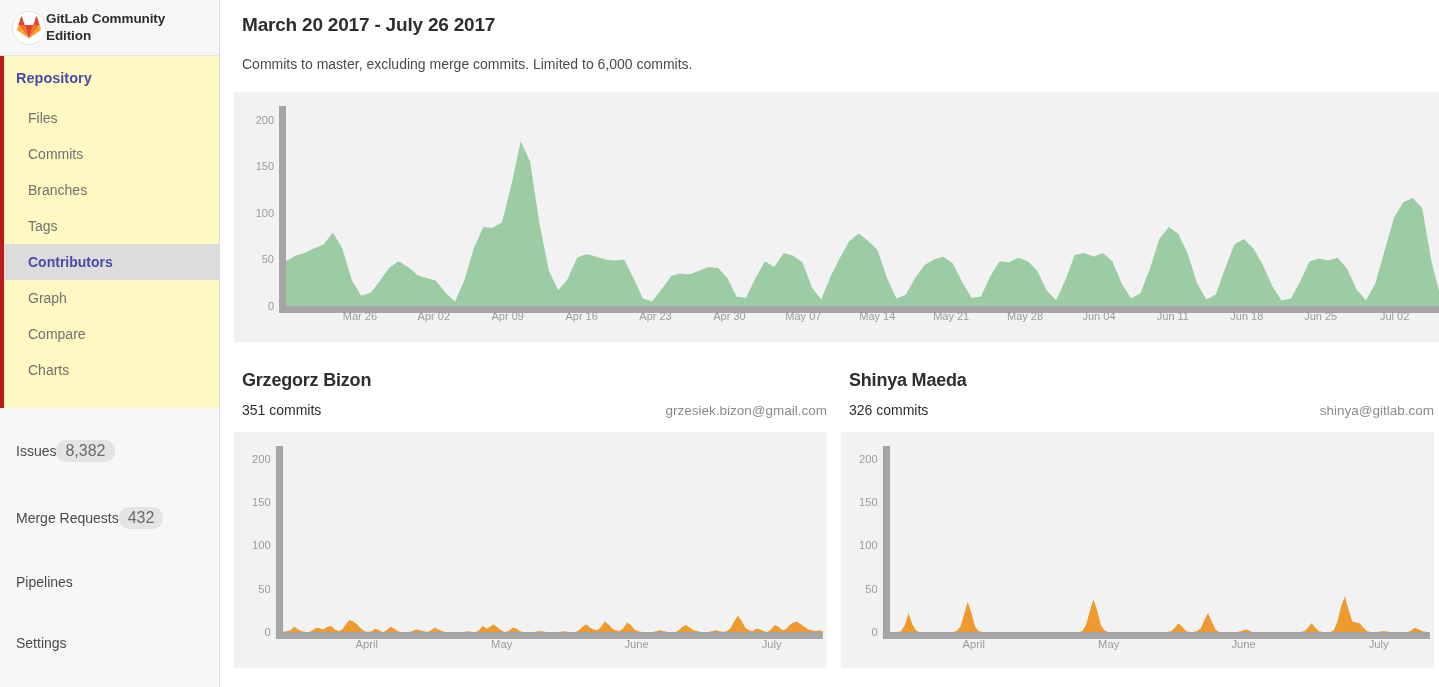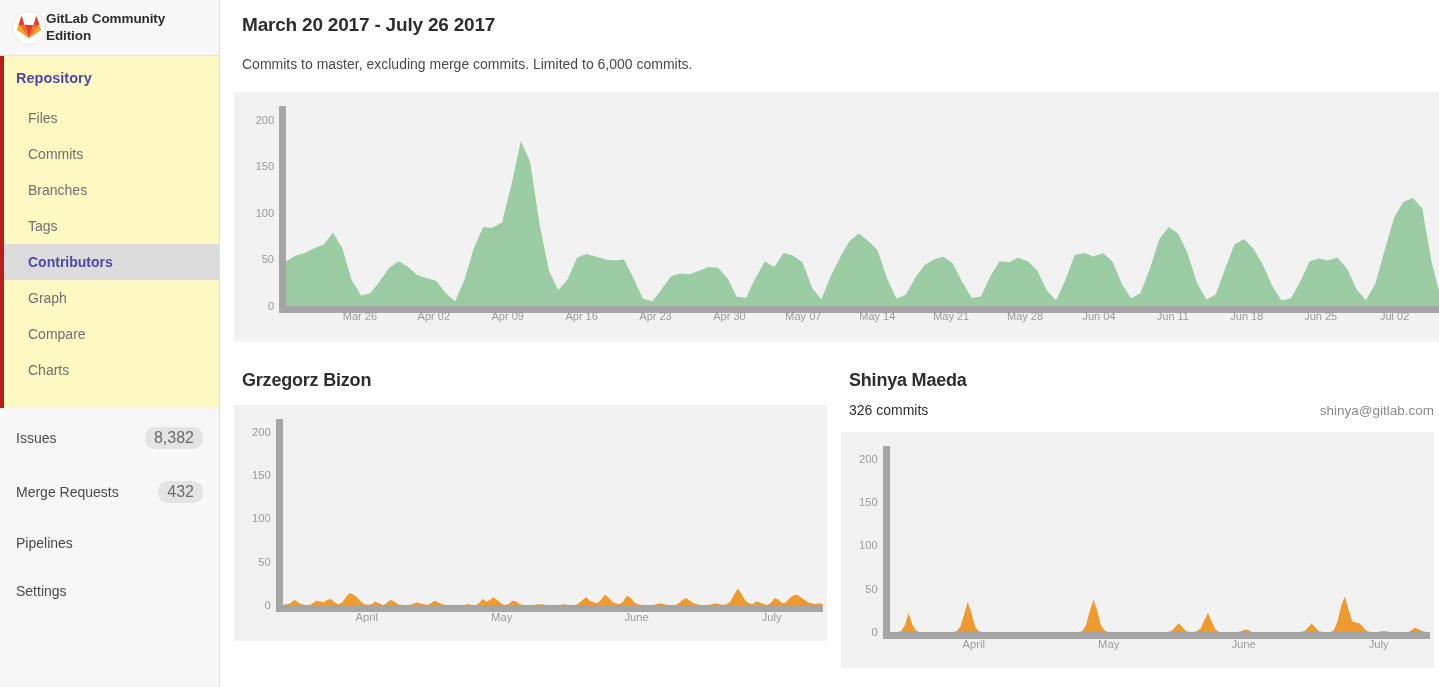--- a/index.html
+++ b/index.html
@@ -61,23 +61,23 @@
   .sb-sub {
     padding:10px 16px 10px 24px;
     font-size:14px; color:#707070;
   }
   .sb-sub.active {
     color:#4b4ba3; font-weight:bold;
     background:#dcdcdc;
   }
 
   .sb-item {
-    display:flex; align-items:center; justify-content:space-between;
-    padding:19px 16px 13px 16px;
-    font-size:14px; color:#4a4a4a;
+    display:flex; align-items:center; 
+    padding:12px 16px 13px 16px;
+    font-size:14px; color:#4a4a4a;margin-top:20px;
   }
   .sb-badge {
     background:#e4e4e4; color:#6b6b6b;
     border-radius:10px;
     font-size:16px;
     padding:3px 9px;
     line-height:1;
   }
 
   
@@ -222,20 +222,24 @@
         <text x="1234.5336927223718" y="228" class="axis-text" text-anchor="middle">Jul 09</text>
         <text x="1308.44204851752" y="228" class="axis-text" text-anchor="middle">Jul 16</text>
         <text x="1382.3504043126684" y="228" class="axis-text" text-anchor="middle">Jul 23</text>
       </svg>
   </div>
 
   <div class="contribs">
 
     <div class="contrib">
       <div class="contrib-name">Grzegorz Bizon</div>
+      <div class="contrib-meta">
+        <span class="contrib-commits">351 commits</span>
+        <span class="contrib-email">grzesiek.bizon@gmail.com</span>
+      </div>
       <div class="contrib-panel">
         <svg class="svgwrap" id="chart-c0" viewBox="0 0 580 236" preserveAspectRatio="none">
             <text x="36" y="204" class="axis-text-y">0</text>
             <text x="36" y="160.74418604651163" class="axis-text-y">50</text>
             <text x="36" y="117.48837209302326" class="axis-text-y">100</text>
             <text x="36" y="74.23255813953489" class="axis-text-y">150</text>
             <text x="36" y="30.976744186046517" class="axis-text-y">200</text>
             <path d="M 48 200 Q 48 200 49.80821917808219 199.56744186046512 Q 51.61643835616438 199.13488372093022 51.61643835616438 199.13488372093022 Q 51.61643835616438 199.13488372093022 53.42465753424658 198.70232558139534 Q 55.23287671232877 198.26976744186047 55.23287671232877 198.26976744186047 Q 55.23287671232877 198.26976744186047 57.04109589041096 196.53953488372093 Q 58.84931506849315 194.8093023255814 58.84931506849315 194.8093023255814 Q 58.84931506849315 194.8093023255814 60.65753424657534 196.10697674418606 Q 62.465753424657535 197.40465116279069 62.465753424657535 197.40465116279069 Q 62.465753424657535 197.40465116279069 64.27397260273972 198.26976744186044 Q 66.08219178082192 199.13488372093022 66.08219178082192 199.13488372093022 Q 66.08219178082192 199.13488372093022 67.89041095890411 199.56744186046512 Q 69.6986301369863 200 69.6986301369863 200 Q 69.6986301369863 200 71.50684931506848 200 Q 73.31506849315068 200 73.31506849315068 200 Q 73.31506849315068 200 75.12328767123287 199.13488372093025 Q 76.93150684931507 198.26976744186047 76.93150684931507 198.26976744186047 Q 76.93150684931507 198.26976744186047 78.73972602739727 196.9720930232558 Q 80.54794520547945 195.67441860465115 80.54794520547945 195.67441860465115 Q 80.54794520547945 195.67441860465115 82.35616438356163 196.10697674418606 Q 84.16438356164383 196.53953488372093 84.16438356164383 196.53953488372093 Q 84.16438356164383 196.53953488372093 85.97260273972603 196.9720930232558 Q 87.78082191780823 197.40465116279069 87.78082191780823 197.40465116279069 Q 87.78082191780823 197.40465116279069 89.58904109589041 196.10697674418606 Q 91.39726027397259 194.8093023255814 91.39726027397259 194.8093023255814 Q 91.39726027397259 194.8093023255814 93.20547945205479 194.3767441860465 Q 95.01369863013699 193.94418604651162 95.01369863013699 193.94418604651162 Q 95.01369863013699 193.94418604651162 96.82191780821918 195.67441860465115 Q 98.63013698630137 197.40465116279069 98.63013698630137 197.40465116279069 Q 98.63013698630137 197.40465116279069 100.43835616438355 198.26976744186044 Q 102.24657534246575 199.13488372093022 102.24657534246575 199.13488372093022 Q 102.24657534246575 199.13488372093022 104.05479452054794 198.26976744186044 Q 105.86301369863014 197.40465116279069 105.86301369863014 197.40465116279069 Q 105.86301369863014 197.40465116279069 107.67123287671232 194.80930232558137 Q 109.4794520547945 192.21395348837208 109.4794520547945 192.21395348837208 Q 109.4794520547945 192.21395348837208 111.2876712328767 190.05116279069767 Q 113.0958904109589 187.88837209302326 113.0958904109589 187.88837209302326 Q 113.0958904109589 187.88837209302326 114.9041095890411 188.75348837209305 Q 116.71232876712328 189.6186046511628 116.71232876712328 189.6186046511628 Q 116.71232876712328 189.6186046511628 118.52054794520546 190.91627906976743 Q 120.32876712328766 192.21395348837208 120.32876712328766 192.21395348837208 Q 120.32876712328766 192.21395348837208 122.13698630136986 194.3767441860465 Q 123.94520547945206 196.53953488372093 123.94520547945206 196.53953488372093 Q 123.94520547945206 196.53953488372093 125.75342465753425 197.83720930232556 Q 127.56164383561644 199.13488372093022 127.56164383561644 199.13488372093022 Q 127.56164383561644 199.13488372093022 129.36986301369862 199.56744186046512 Q 131.17808219178082 200 131.17808219178082 200 Q 131.17808219178082 200 132.98630136986299 199.56744186046512 Q 134.79452054794518 199.13488372093022 134.79452054794518 199.13488372093022 Q 134.79452054794518 199.13488372093022 136.60273972602738 197.83720930232556 Q 138.41095890410958 196.53953488372093 138.41095890410958 196.53953488372093 Q 138.41095890410958 196.53953488372093 140.21917808219177 197.40465116279069 Q 142.02739726027397 198.26976744186047 142.02739726027397 198.26976744186047 Q 142.02739726027397 198.26976744186047 143.83561643835617 199.13488372093025 Q 145.64383561643837 200 145.64383561643837 200 Q 145.64383561643837 200 147.45205479452056 199.13488372093025 Q 149.26027397260273 198.26976744186047 149.26027397260273 198.26976744186047 Q 149.26027397260273 198.26976744186047 151.0684931506849 196.53953488372093 Q 152.8767123287671 194.8093023255814 152.8767123287671 194.8093023255814 Q 152.8767123287671 194.8093023255814 154.6849315068493 195.67441860465118 Q 156.4931506849315 196.53953488372093 156.4931506849315 196.53953488372093 Q 156.4931506849315 196.53953488372093 158.3013698630137 197.83720930232556 Q 160.1095890410959 199.13488372093022 160.1095890410959 199.13488372093022 Q 160.1095890410959 199.13488372093022 161.91780821917808 199.56744186046512 Q 163.72602739726028 200 163.72602739726028 200 Q 163.72602739726028 200 165.53424657534248 200 Q 167.34246575342465 200 167.34246575342465 200 Q 167.34246575342465 200 169.15068493150682 200 Q 170.958904109589 200 170.958904109589 200 Q 170.958904109589 200 172.7671232876712 199.56744186046512 Q 174.5753424657534 199.13488372093022 174.5753424657534 199.13488372093022 Q 174.5753424657534 199.13488372093022 176.3835616438356 198.26976744186044 Q 178.1917808219178 197.40465116279069 178.1917808219178 197.40465116279069 Q 178.1917808219178 197.40465116279069 180 197.83720930232556 Q 181.8082191780822 198.26976744186047 181.8082191780822 198.26976744186047 Q 181.8082191780822 198.26976744186047 183.6164383561644 198.70232558139534 Q 185.42465753424656 199.13488372093022 185.42465753424656 199.13488372093022 Q 185.42465753424656 199.13488372093022 187.23287671232876 199.56744186046512 Q 189.04109589041096 200 189.04109589041096 200 Q 189.04109589041096 200 190.84931506849313 199.13488372093025 Q 192.65753424657532 198.26976744186047 192.65753424657532 198.26976744186047 Q 192.65753424657532 198.26976744186047 194.46575342465752 196.9720930232558 Q 196.27397260273972 195.67441860465115 196.27397260273972 195.67441860465115 Q 196.27397260273972 195.67441860465115 198.08219178082192 196.53953488372093 Q 199.8904109589041 197.40465116279069 199.8904109589041 197.40465116279069 Q 199.8904109589041 197.40465116279069 201.6986301369863 198.26976744186044 Q 203.5068493150685 199.13488372093022 203.5068493150685 199.13488372093022 Q 203.5068493150685 199.13488372093022 205.3150684931507 199.56744186046512 Q 207.12328767123287 200 207.12328767123287 200 Q 207.12328767123287 200 208.93150684931507 200 Q 210.73972602739727 200 210.73972602739727 200 Q 210.73972602739727 200 212.54794520547944 200 Q 214.35616438356163 200 214.35616438356163 200 Q 214.35616438356163 200 216.16438356164383 200 Q 217.97260273972603 200 217.97260273972603 200 Q 217.97260273972603 200 219.78082191780823 200 Q 221.5890410958904 200 221.5890410958904 200 Q 221.5890410958904 200 223.3972602739726 200 Q 225.2054794520548 200 225.2054794520548 200 Q 225.2054794520548 200 227.01369863013696 199.56744186046512 Q 228.82191780821915 199.13488372093022 228.82191780821915 199.13488372093022 Q 228.82191780821915 199.13488372093022 230.63013698630135 199.56744186046512 Q 232.43835616438358 200 232.43835616438358 200 Q 232.43835616438358 200 234.24657534246575 200 Q 236.05479452054794 200 236.05479452054794 200 Q 236.05479452054794 200 237.86301369863014 199.13488372093025 Q 239.67123287671234 198.26976744186047 239.67123287671234 198.26976744186047 Q 239.67123287671234 198.26976744186047 241.47945205479454 196.10697674418606 Q 243.2876712328767 193.94418604651162 243.2876712328767 193.94418604651162 Q 243.2876712328767 193.94418604651162 245.0958904109589 195.24186046511628 Q 246.9041095890411 196.53953488372093 246.9041095890411 196.53953488372093 Q 246.9041095890411 196.53953488372093 248.71232876712327 195.67441860465118 Q 250.52054794520546 194.8093023255814 250.52054794520546 194.8093023255814 Q 250.52054794520546 194.8093023255814 252.32876712328766 193.51162790697674 Q 254.13698630136986 192.21395348837208 254.13698630136986 192.21395348837208 Q 254.13698630136986 192.21395348837208 255.94520547945203 193.94418604651162 Q 257.7534246575342 195.67441860465115 257.7534246575342 195.67441860465115 Q 257.7534246575342 195.67441860465115 259.5616438356164 196.9720930232558 Q 261.3698630136986 198.26976744186047 261.3698630136986 198.26976744186047 Q 261.3698630136986 198.26976744186047 263.1780821917808 199.13488372093025 Q 264.986301369863 200 264.986301369863 200 Q 264.986301369863 200 266.7945205479452 199.56744186046512 Q 268.6027397260274 199.13488372093022 268.6027397260274 199.13488372093022 Q 268.6027397260274 199.13488372093022 270.4109589041096 197.40465116279069 Q 272.2191780821918 195.67441860465115 272.2191780821918 195.67441860465115 Q 272.2191780821918 195.67441860465115 274.027397260274 196.10697674418606 Q 275.83561643835617 196.53953488372093 275.83561643835617 196.53953488372093 Q 275.83561643835617 196.53953488372093 277.64383561643837 197.83720930232556 Q 279.45205479452056 199.13488372093022 279.45205479452056 199.13488372093022 Q 279.45205479452056 199.13488372093022 281.26027397260276 199.56744186046512 Q 283.06849315068496 200 283.06849315068496 200 Q 283.06849315068496 200 284.8767123287671 200 Q 286.6849315068493 200 286.6849315068493 200 Q 286.6849315068493 200 288.4931506849315 200 Q 290.3013698630137 200 290.3013698630137 200 Q 290.3013698630137 200 292.1095890410959 200 Q 293.917808219178 200 293.917808219178 200 Q 293.917808219178 200 295.7260273972603 199.56744186046512 Q 297.5342465753425 199.13488372093022 297.5342465753425 199.13488372093022 Q 297.5342465753425 199.13488372093022 299.3424657534247 199.13488372093022 Q 301.1506849315068 199.13488372093022 301.1506849315068 199.13488372093022 Q 301.1506849315068 199.13488372093022 302.958904109589 199.56744186046512 Q 304.7671232876712 200 304.7671232876712 200 Q 304.7671232876712 200 306.5753424657534 200 Q 308.3835616438356 200 308.3835616438356 200 Q 308.3835616438356 200 310.1917808219178 200 Q 312 200 312 200 Q 312 200 313.8082191780822 200 Q 315.6164383561644 200 315.6164383561644 200 Q 315.6164383561644 200 317.4246575342466 200 Q 319.2328767123288 200 319.2328767123288 200 Q 319.2328767123288 200 321.04109589041093 199.56744186046512 Q 322.8493150684931 199.13488372093022 322.8493150684931 199.13488372093022 Q 322.8493150684931 199.13488372093022 324.6575342465753 199.56744186046512 Q 326.4657534246575 200 326.4657534246575 200 Q 326.4657534246575 200 328.2739726027397 200 Q 330.0821917808219 200 330.0821917808219 200 Q 330.0821917808219 200 331.8904109589041 200 Q 333.6986301369863 200 333.6986301369863 200 Q 333.6986301369863 200 335.5068493150685 199.13488372093025 Q 337.31506849315065 198.26976744186047 337.31506849315065 198.26976744186047 Q 337.31506849315065 198.26976744186047 339.12328767123284 196.53953488372093 Q 340.93150684931504 194.8093023255814 340.93150684931504 194.8093023255814 Q 340.93150684931504 194.8093023255814 342.73972602739724 193.51162790697674 Q 344.54794520547944 192.21395348837208 344.54794520547944 192.21395348837208 Q 344.54794520547944 192.21395348837208 346.3561643835617 193.94418604651162 Q 348.1643835616439 195.67441860465115 348.1643835616439 195.67441860465115 Q 348.1643835616439 195.67441860465115 349.9726027397261 196.53953488372093 Q 351.7808219178082 197.40465116279069 351.7808219178082 197.40465116279069 Q 351.7808219178082 197.40465116279069 353.5890410958904 197.83720930232556 Q 355.3972602739726 198.26976744186047 355.3972602739726 198.26976744186047 Q 355.3972602739726 198.26976744186047 357.2054794520548 196.53953488372093 Q 359.013698630137 194.8093023255814 359.013698630137 194.8093023255814 Q 359.013698630137 194.8093023255814 360.8219178082192 192.2139534883721 Q 362.6301369863014 189.6186046511628 362.6301369863014 189.6186046511628 Q 362.6301369863014 189.6186046511628 364.43835616438355 190.91627906976743 Q 366.24657534246575 192.21395348837208 366.24657534246575 192.21395348837208 Q 366.24657534246575 192.21395348837208 368.05479452054794 194.3767441860465 Q 369.86301369863014 196.53953488372093 369.86301369863014 196.53953488372093 Q 369.86301369863014 196.53953488372093 371.67123287671234 197.40465116279069 Q 373.47945205479454 198.26976744186047 373.47945205479454 198.26976744186047 Q 373.47945205479454 198.26976744186047 375.28767123287673 198.70232558139534 Q 377.09589041095893 199.13488372093022 377.09589041095893 199.13488372093022 Q 377.09589041095893 199.13488372093022 378.9041095890411 197.83720930232556 Q 380.71232876712327 196.53953488372093 380.71232876712327 196.53953488372093 Q 380.71232876712327 196.53953488372093 382.52054794520546 193.51162790697674 Q 384.32876712328766 190.48372093023255 384.32876712328766 190.48372093023255 Q 384.32876712328766 190.48372093023255 386.13698630136986 191.7813953488372 Q 387.94520547945206 193.07906976744187 387.94520547945206 193.07906976744187 Q 387.94520547945206 193.07906976744187 389.75342465753425 195.24186046511628 Q 391.56164383561645 197.40465116279069 391.56164383561645 197.40465116279069 Q 391.56164383561645 197.40465116279069 393.3698630136986 198.26976744186044 Q 395.1780821917808 199.13488372093022 395.1780821917808 199.13488372093022 Q 395.1780821917808 199.13488372093022 396.986301369863 199.56744186046512 Q 398.7945205479452 200 398.7945205479452 200 Q 398.7945205479452 200 400.6027397260274 200 Q 402.4109589041096 200 402.4109589041096 200 Q 402.4109589041096 200 404.2191780821918 200 Q 406.027397260274 200 406.027397260274 200 Q 406.027397260274 200 407.83561643835617 200 Q 409.6438356164383 200 409.6438356164383 200 Q 409.6438356164383 200 411.45205479452056 199.56744186046512 Q 413.26027397260276 199.13488372093022 413.26027397260276 199.13488372093022 Q 413.26027397260276 199.13488372093022 415.06849315068496 198.70232558139534 Q 416.87671232876716 198.26976744186047 416.87671232876716 198.26976744186047 Q 416.87671232876716 198.26976744186047 418.68493150684935 198.70232558139534 Q 420.49315068493155 199.13488372093022 420.49315068493155 199.13488372093022 Q 420.49315068493155 199.13488372093022 422.30136986301375 199.56744186046512 Q 424.1095890410959 200 424.1095890410959 200 Q 424.1095890410959 200 425.9178082191781 200 Q 427.7260273972603 200 427.7260273972603 200 Q 427.7260273972603 200 429.5342465753425 200 Q 431.3424657534247 200 431.3424657534247 200 Q 431.3424657534247 200 433.1506849315069 199.13488372093025 Q 434.95890410958907 198.26976744186047 434.95890410958907 198.26976744186047 Q 434.95890410958907 198.26976744186047 436.7671232876712 196.53953488372093 Q 438.5753424657534 194.8093023255814 438.5753424657534 194.8093023255814 Q 438.5753424657534 194.8093023255814 440.3835616438356 193.94418604651162 Q 442.1917808219178 193.07906976744187 442.1917808219178 193.07906976744187 Q 442.1917808219178 193.07906976744187 444 194.3767441860465 Q 445.8082191780822 195.67441860465115 445.8082191780822 195.67441860465115 Q 445.8082191780822 195.67441860465115 447.6164383561644 196.9720930232558 Q 449.4246575342466 198.26976744186047 449.4246575342466 198.26976744186047 Q 449.4246575342466 198.26976744186047 451.2328767123288 198.70232558139534 Q 453.04109589041093 199.13488372093022 453.04109589041093 199.13488372093022 Q 453.04109589041093 199.13488372093022 454.8493150684931 199.56744186046512 Q 456.6575342465753 200 456.6575342465753 200 Q 456.6575342465753 200 458.4657534246575 200 Q 460.2739726027397 200 460.2739726027397 200 Q 460.2739726027397 200 462.0821917808219 200 Q 463.8904109589041 200 463.8904109589041 200 Q 463.8904109589041 200 465.69863013698625 199.56744186046512 Q 467.50684931506845 199.13488372093022 467.50684931506845 199.13488372093022 Q 467.50684931506845 199.13488372093022 469.31506849315065 198.70232558139534 Q 471.12328767123284 198.26976744186047 471.12328767123284 198.26976744186047 Q 471.12328767123284 198.26976744186047 472.93150684931504 198.70232558139534 Q 474.73972602739724 199.13488372093022 474.73972602739724 199.13488372093022 Q 474.73972602739724 199.13488372093022 476.54794520547944 199.56744186046512 Q 478.3561643835617 200 478.3561643835617 200 Q 478.3561643835617 200 480.16438356164383 199.56744186046512 Q 481.972602739726 199.13488372093022 481.972602739726 199.13488372093022 Q 481.972602739726 199.13488372093022 483.7808219178082 197.83720930232556 Q 485.5890410958904 196.53953488372093 485.5890410958904 196.53953488372093 Q 485.5890410958904 196.53953488372093 487.3972602739726 193.07906976744187 Q 489.2054794520548 189.6186046511628 489.2054794520548 189.6186046511628 Q 489.2054794520548 189.6186046511628 491.013698630137 186.5906976744186 Q 492.8219178082192 183.56279069767442 492.8219178082192 183.56279069767442 Q 492.8219178082192 183.56279069767442 494.6301369863014 186.15813953488373 Q 496.43835616438355 188.75348837209302 496.43835616438355 188.75348837209302 Q 496.43835616438355 188.75348837209302 498.24657534246575 192.21395348837208 Q 500.05479452054794 195.67441860465115 500.05479452054794 195.67441860465115 Q 500.05479452054794 195.67441860465115 501.86301369863014 196.9720930232558 Q 503.67123287671234 198.26976744186047 503.67123287671234 198.26976744186047 Q 503.67123287671234 198.26976744186047 505.47945205479454 198.70232558139534 Q 507.28767123287673 199.13488372093022 507.28767123287673 199.13488372093022 Q 507.28767123287673 199.13488372093022 509.0958904109589 197.83720930232556 Q 510.90410958904107 196.53953488372093 510.90410958904107 196.53953488372093 Q 510.90410958904107 196.53953488372093 512.7123287671233 196.9720930232558 Q 514.5205479452054 197.40465116279069 514.5205479452054 197.40465116279069 Q 514.5205479452054 197.40465116279069 516.3287671232877 198.26976744186044 Q 518.1369863013699 199.13488372093022 518.1369863013699 199.13488372093022 Q 518.1369863013699 199.13488372093022 519.945205479452 199.56744186046512 Q 521.7534246575342 200 521.7534246575342 200 Q 521.7534246575342 200 523.5616438356165 198.70232558139534 Q 525.3698630136986 197.40465116279069 525.3698630136986 197.40465116279069 Q 525.3698630136986 197.40465116279069 527.1780821917807 195.24186046511628 Q 528.986301369863 193.07906976744187 528.986301369863 193.07906976744187 Q 528.986301369863 193.07906976744187 530.7945205479452 193.94418604651162 Q 532.6027397260274 194.8093023255814 532.6027397260274 194.8093023255814 Q 532.6027397260274 194.8093023255814 534.4109589041095 196.53953488372093 Q 536.2191780821918 198.26976744186047 536.2191780821918 198.26976744186047 Q 536.2191780821918 198.26976744186047 538.0273972602739 197.83720930232556 Q 539.835616438356 197.40465116279069 539.835616438356 197.40465116279069 Q 539.835616438356 197.40465116279069 541.6438356164383 195.24186046511628 Q 543.4520547945206 193.07906976744187 543.4520547945206 193.07906976744187 Q 543.4520547945206 193.07906976744187 545.2602739726028 191.7813953488372 Q 547.068493150685 190.48372093023255 547.068493150685 190.48372093023255 Q 547.068493150685 190.48372093023255 548.8767123287671 190.05116279069767 Q 550.6849315068494 189.6186046511628 550.6849315068494 189.6186046511628 Q 550.6849315068494 189.6186046511628 552.4931506849315 190.91627906976743 Q 554.3013698630136 192.21395348837208 554.3013698630136 192.21395348837208 Q 554.3013698630136 192.21395348837208 556.1095890410959 193.51162790697674 Q 557.9178082191781 194.8093023255814 557.9178082191781 194.8093023255814 Q 557.9178082191781 194.8093023255814 559.7260273972603 196.10697674418606 Q 561.5342465753424 197.40465116279069 561.5342465753424 197.40465116279069 Q 561.5342465753424 197.40465116279069 563.3424657534247 197.83720930232556 Q 565.1506849315068 198.26976744186047 565.1506849315068 198.26976744186047 Q 565.1506849315068 198.26976744186047 566.958904109589 198.70232558139534 Q 568.7671232876712 199.13488372093022 568.7671232876712 199.13488372093022 Q 568.7671232876712 199.13488372093022 570.5753424657535 198.70232558139534 Q 572.3835616438356 198.26976744186047 572.3835616438356 198.26976744186047 Q 572.3835616438356 198.26976744186047 574.1917808219177 198.70232558139534 Q 576 199.13488372093022 576 199.13488372093022 L 576 200 L 48 200 Z" fill="#ee9a2e"></path>
             <rect x="41" y="14" width="7" height="186" fill="#a5a5a5"></rect>
             <rect x="41" y="200" width="535" height="7" fill="#a5a5a5"></rect>

